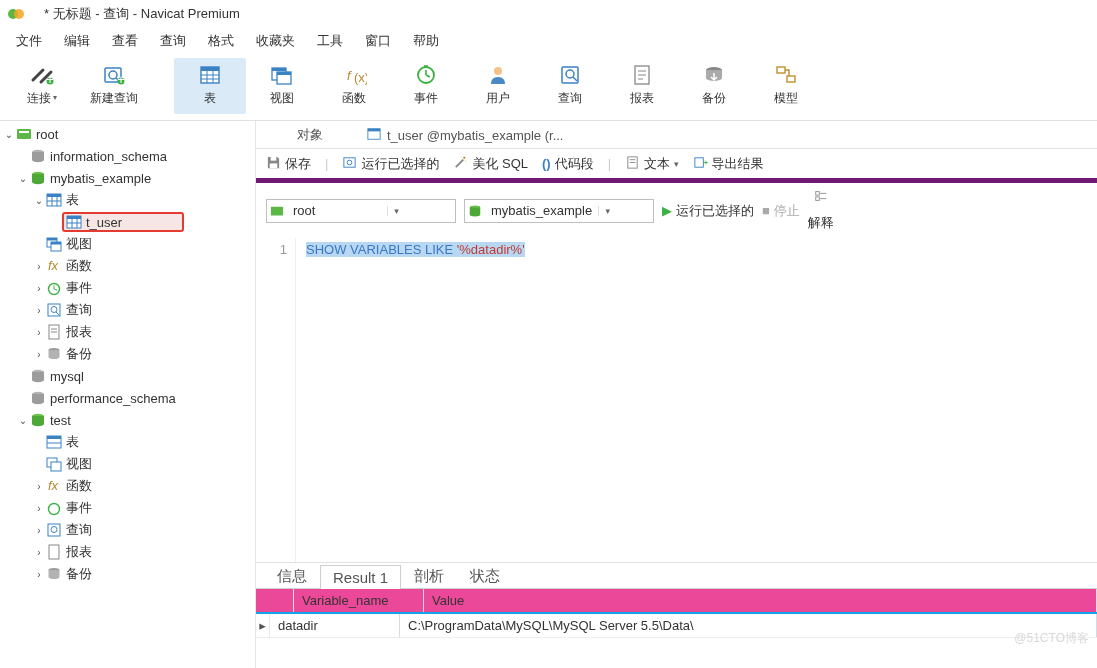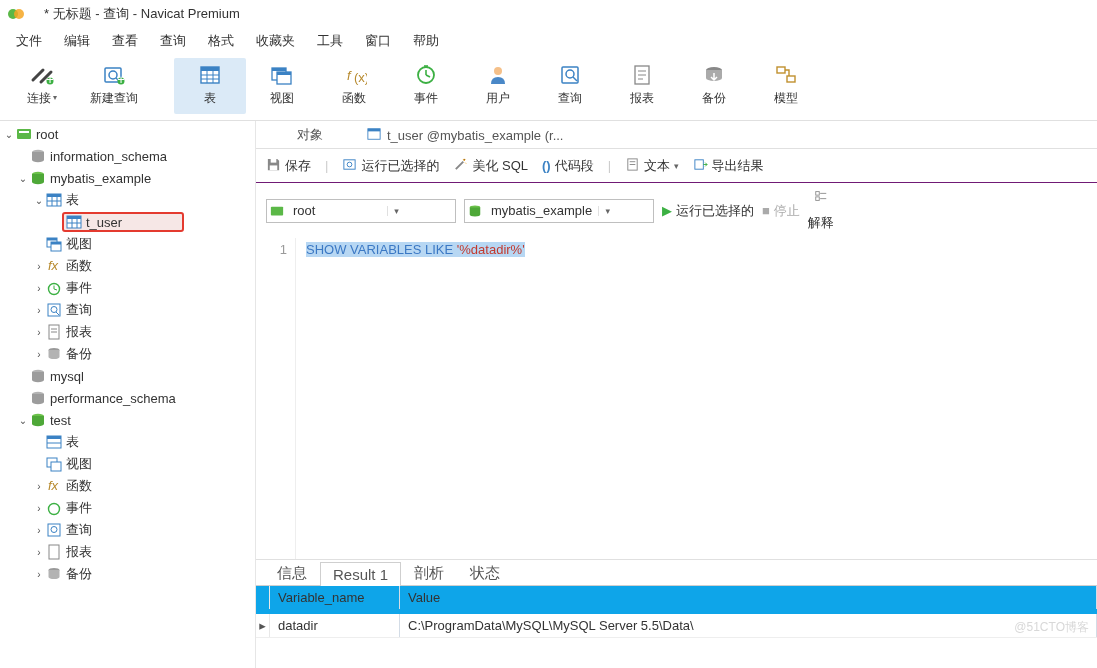--- a/index.html
+++ b/index.html
@@ -18,21 +18,21 @@
 .mainrow { display: flex; flex: 1; min-height: 0; }
 .sidebar { width: 256px; border-right: 1px solid #e6e6e6; overflow: auto; padding-top: 2px; }
 .tree .node { display: flex; align-items: center; height: 22px; white-space: nowrap; padding-right: 6px; }
 .tree .tw { width: 14px; text-align: center; color: #555; font-size: 10px; cursor: default; flex-shrink: 0; }
 .tree .ic { width: 16px; height: 16px; margin-right: 4px; flex-shrink: 0; display: inline-flex; }
 .tree .hl { border: 2px solid #e43a2f; border-radius: 3px; background: #f6e7e6; padding: 0 60px 0 2px; height: 20px; }
 .content { flex: 1; display: flex; flex-direction: column; min-width: 0; }
 .tabs { display: flex; align-items: center; height: 28px; border-bottom: 1px solid #e0e0e0; padding-left: 10px; }
 .tab { display: flex; align-items: center; gap: 6px; padding: 0 12px; height: 28px; border: 1px solid transparent; border-bottom: none; color: #555; font-size: 12.5px; }
 .tab.active { border-color: #cfcfcf; background: #fff; color: #222; border-top-left-radius: 3px; border-top-right-radius: 3px; position: relative; top: 1px; }
-.qbar { display: flex; align-items: center; gap: 14px; height: 34px; padding: 0 10px; border-bottom: 1px solid #701a75; }
+.qbar { display: flex; align-items: center; gap: 14px; height: 34px; padding: 0 10px; border-bottom: 5px solid #701a75; }
 .qbar .qb { display: flex; align-items: center; gap: 4px; color: #333; cursor: default; }
 .qbar .sep { color: #ccc; }
 .connbar { display: flex; align-items: center; gap: 8px; padding: 6px 10px; }
 .combo { display: flex; align-items: center; height: 24px; border: 1px solid #bfbfbf; background: #fff; }
 .combo .cicon { width: 20px; display: flex; align-items: center; justify-content: center; }
 .combo .ctext { padding: 0 6px; min-width: 100px; }
 .combo .cdrop { width: 18px; text-align: center; border-left: 1px solid #e0e0e0; color: #666; font-size: 9px; }
 .runbtn { display: flex; align-items: center; gap: 4px; color: #333; }
 .runbtn .play { color: #3cb043; }
 .stopbtn { color: #aaa; display: flex; align-items: center; gap: 4px; }
@@ -40,25 +40,25 @@
 .editor { flex: 1; display: flex; background: #fff; font-family: Consolas, monospace; font-size: 14px; border-bottom: 1px solid #e0e0e0; }
 .gutter { width: 40px; text-align: right; padding: 4px 8px 0 0; color: #9a9a9a; border-right: 1px solid #eee; }
 .code { padding: 4px 0 0 10px; }
 .code .sel { background: #b7d7f3; }
 .kw { color: #3b78c4; }
 .str { color: #c23a2f; }
 .restabs { display: flex; align-items: flex-end; height: 26px; padding-left: 8px; border-bottom: 1px solid #cfcfcf; gap: 0; }
 .rtab { padding: 3px 12px; border: 1px solid transparent; border-bottom: none; color: #555; font-size: 15px; position: relative; top: 1px; }
 .rtab.active { border-color: #cfcfcf; background: #fff; }
 .grid { display: flex; flex-direction: column; }
-.grid .hdr { display: flex; background: #0ea5e9; border-bottom: 5px solid #0ea5e9; }
+.grid .hdr { display: flex; background: #ec4899; border-bottom: 2px solid #0ea5e9; padding-left: 24px; }
 .grid .row { display: flex; border-bottom: 1px solid #eee; }
 .grid .cell { padding: 4px 8px; border-right: 1px solid #d3dce6; }
 .grid .rowmark { width: 14px; color: #555; text-align: center; border-right: 1px solid #e8e8e8; padding: 4px 0; }
-.wm { position: absolute; right: 8px; bottom: 32px; color: #d8d8d8; font-size: 12px; }
+.wm { position: absolute; right: 8px; bottom: 21px; color: #d8d8d8; font-size: 12px; }
 </style>
 </head>
 <body>
 
 <div class="titlebar">
   <span class="logo">
     <svg viewBox="0 0 16 16">
         <circle cx="5" cy="8" r="5" fill="#5bb847"></circle>
         <circle cx="11" cy="8" r="5" fill="#f5a623" fill-opacity=".85"></circle>
       </svg>

